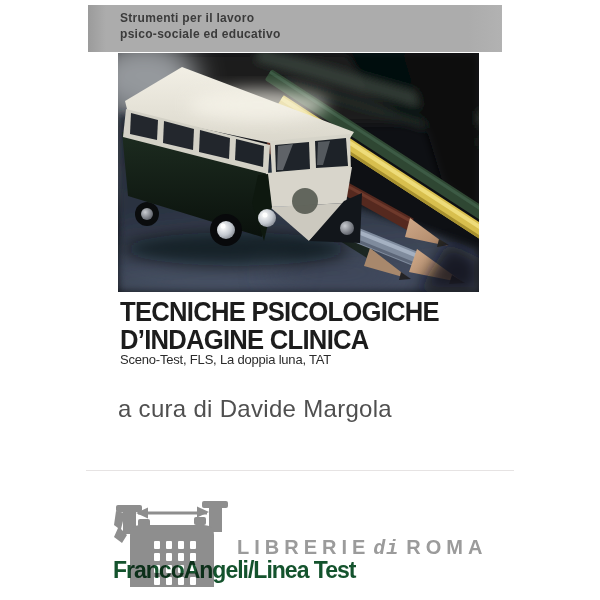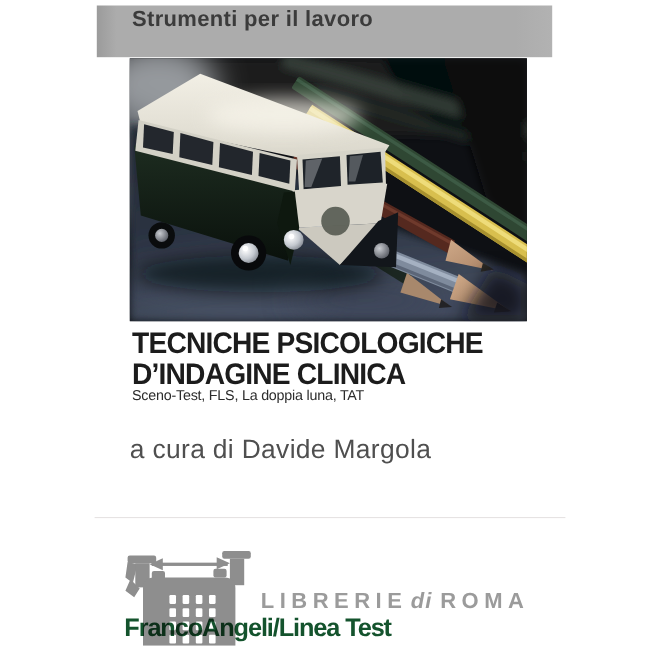--- a/index.html
+++ b/index.html
@@ -6,21 +6,21 @@
   .page{
     position:relative;width:600px;height:600px;background:#ffffff;
     font-family:"Liberation Sans",sans-serif;overflow:hidden;
   }
   
   .band{
     position:absolute;left:88px;top:5px;width:414px;height:47px;
     background:linear-gradient(90deg,#9b9b9b 0,#acacac 18px,#acacac 92%,#b2b2b2 100%);
   }
   .band-text{
-    padding:6px 0 0 32px;font-size:20px;font-weight:bold;line-height:15.5px;
+    padding:6px 0 0 32px;font-size:12px;font-weight:bold;line-height:15.5px;
     color:#3b3b3b;letter-spacing:.3px;
   }
   
   .photo{position:absolute;left:118px;top:53px;width:361px;height:239px;background:#0e1014;}
   .photo svg{display:block;}
   
   .title{
     position:absolute;left:120px;top:298px;color:#1c1c1c;font-weight:bold;
     font-size:27px;line-height:28px;letter-spacing:-.8px;
     transform:scaleX(.95);transform-origin:left top;white-space:nowrap;
@@ -35,36 +35,37 @@
   }
   .edge-line{position:absolute;left:86px;top:470px;width:428px;height:1px;background:#e6e3e3;}
   
   .typewriter{position:absolute;left:112px;top:495px;}
   .bookstore{
     position:absolute;left:237px;top:536px;color:#9b9b9b;font-weight:bold;
     font-size:20px;white-space:nowrap;
   }
   .bookstore .caps{letter-spacing:5px;}
   .bookstore .di{
-    font-family:Liberation Sans, sans-serif;font-style:italic;font-weight:bold;
+    font-family:Liberation Mono, monospace;font-style:italic;font-weight:bold;
     letter-spacing:1px;margin:0 7px 0 3px;
   }
   .wordmark{
     position:absolute;left:113px;top:557px;color:#14532d;font-weight:bold;
     font-size:23px;letter-spacing:-1px;white-space:nowrap;mix-blend-mode:multiply;
   }
 </style>
 </head>
 <body>
 
 <div class="page">
 
   <div class="band">
     <div class="band-text">
       <div>Strumenti per il lavoro</div>
+      <div>psico-sociale ed educativo</div>
     </div>
   </div>
 
   <div class="photo">
     <svg width="361" height="239" viewBox="0 0 361 239">
       <defs>
         <filter id="b4" x="-30%" y="-30%" width="160%" height="160%">
             <feGaussianBlur stdDeviation="4"></feGaussianBlur>
           </filter>
         <filter id="b8" x="-40%" y="-40%" width="180%" height="180%">

